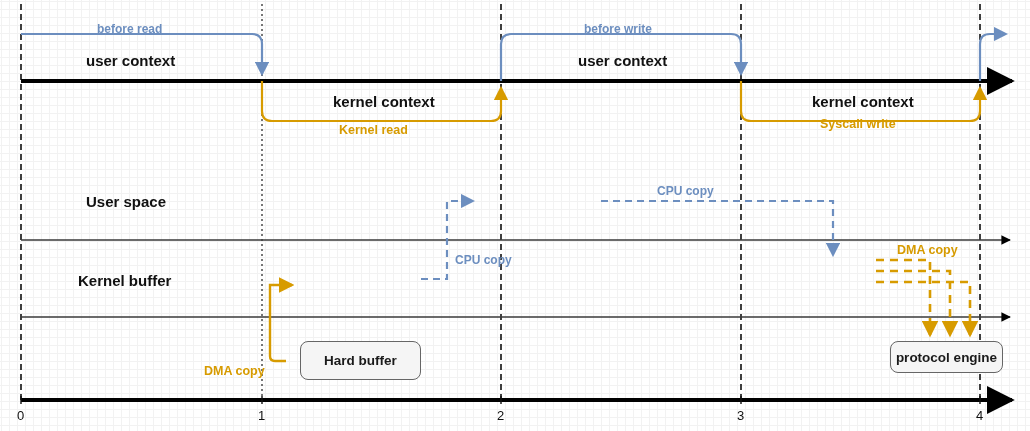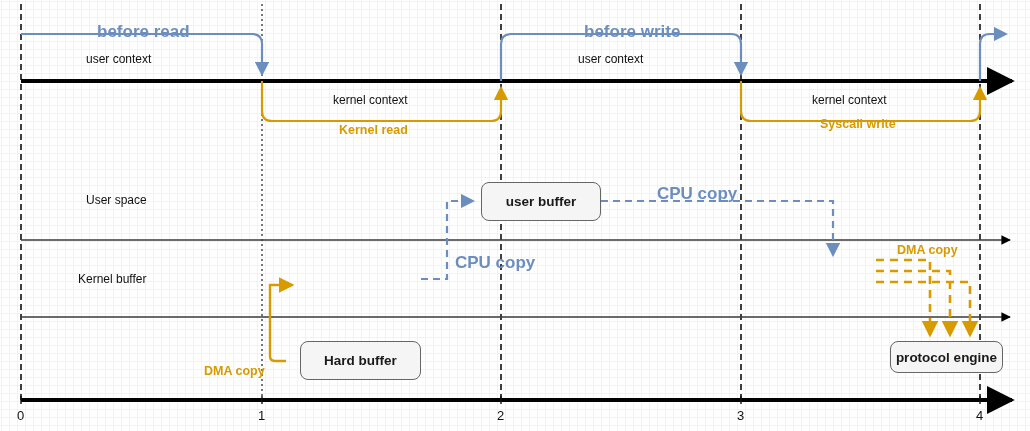--- a/index.html
+++ b/index.html
@@ -48,26 +48,26 @@
     font-family: "Liberation Sans", sans-serif;
     box-sizing: border-box;
     white-space: nowrap;
   }
   .txt {
     position: absolute;
     font-family: "Liberation Sans", sans-serif;
     white-space: nowrap;
   }
   .lbl-black {
+    font-size: 15px;
+    font-weight: bold;
+    color: #111111;
+  }
+  .lbl-blue {
     font-size: 12px;
-    font-weight: normal;
-    color: #111111;
-  }
-  .lbl-blue {
-    font-size: 17px;
     font-weight: bold;
     color: #6c8ebf;
   }
   .lbl-orange {
     font-size: 12.5px;
     font-weight: bold;
     color: #d79b00;
   }
   .tick-lbl {
     font-size: 13px;
@@ -180,21 +180,20 @@
   <div class="txt lbl-black" style="left:578px; top:52px;">user context</div>
 
   <div class="txt lbl-black" style="left:812px; top:93px;">kernel context</div>
 
   <div class="txt lbl-orange" style="left:820px; top:117px;">Syscall write</div>
 
   <div class="txt lbl-black" style="left:86px; top:193px;">User space</div>
 
   <div class="txt lbl-black" style="left:78px; top:272px;">Kernel buffer</div>
 
-  <div class="node-box" style="left:481px; top:182px; width:120px; height:39px;">user buffer</div>
 
 
 
   <div class="node-box" style="left:300px; top:341px; width:121px; height:39px;">Hard buffer</div>
 
   <div class="node-box" style="left:890px; top:341px; width:113px; height:32px;">protocol engine</div>
 
   <div class="txt lbl-orange" style="left:204px; top:364px;">DMA copy</div>
 
   <div class="txt lbl-blue" style="left:455px; top:253px;">CPU copy</div>

